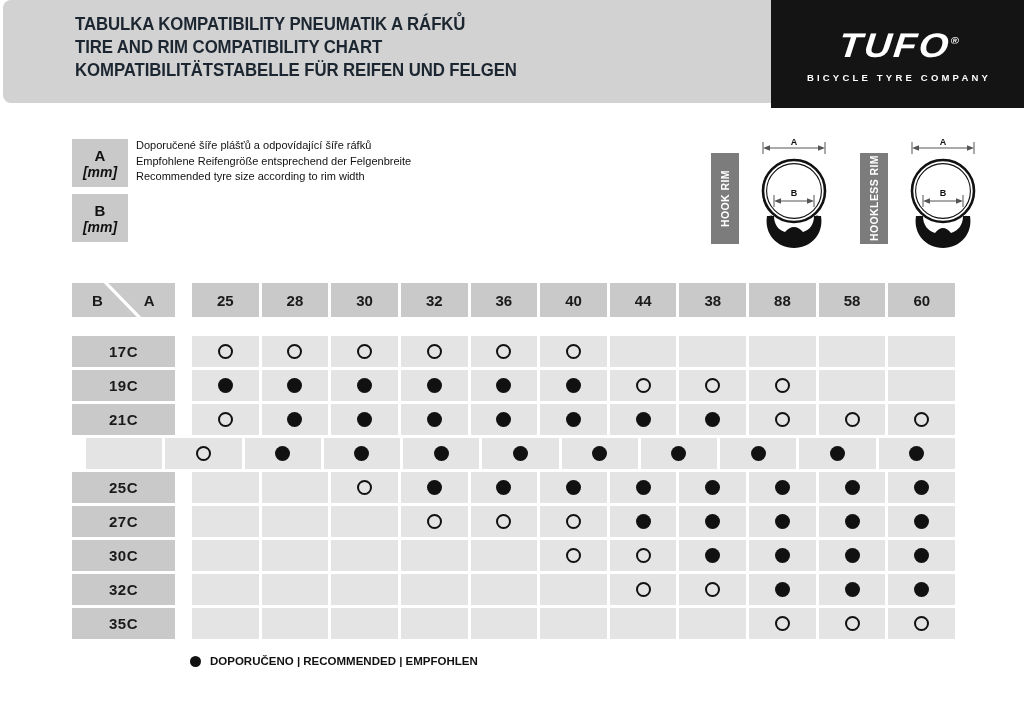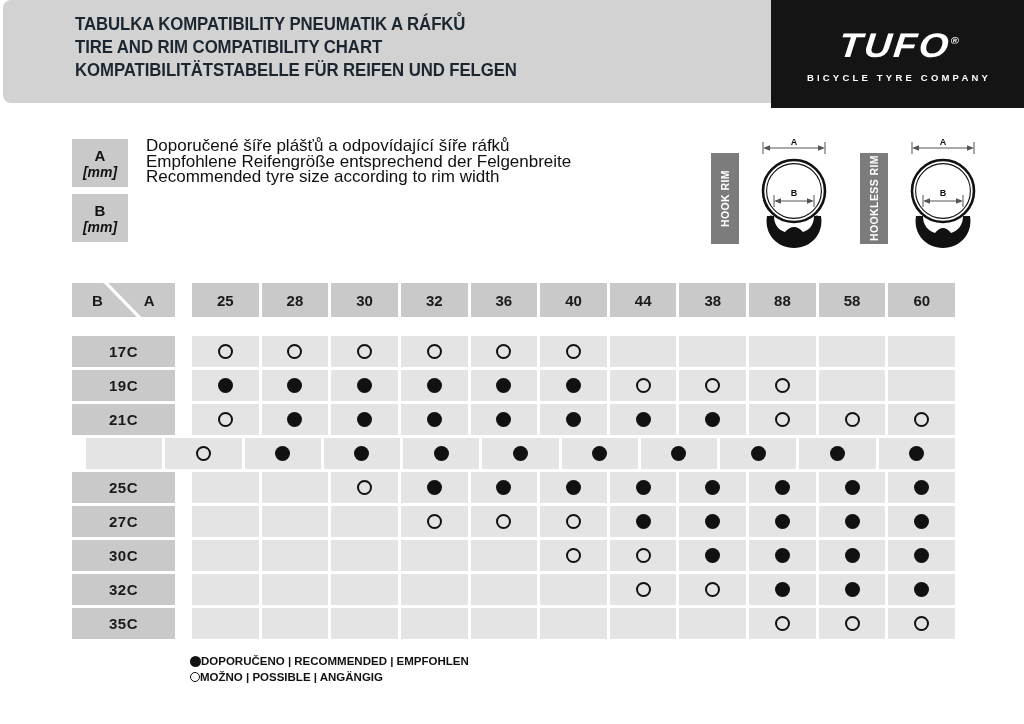--- a/index.html
+++ b/index.html
@@ -17,21 +17,21 @@
   .logo-word sup{font-size:11px;font-style:normal;letter-spacing:0;}
   .logo-sub{color:#fff;font-size:9.5px;font-weight:bold;letter-spacing:3.2px;margin-top:8px;}
 
   
   .key-box{position:absolute;left:72px;width:56px;height:48px;background:#c9c9c9;
            display:flex;flex-direction:column;align-items:center;justify-content:center;
            font-weight:bold;color:#111;}
   .key-box .k{font-size:15px;line-height:17px;}
   .key-box .u{font-size:14px;line-height:16px;font-style:italic;}
   #key-a{top:139px;} #key-b{top:194px;}
-  .key-desc{position:absolute;left:146px;font-size:17px;line-height:15.5px;color:#111;}
+  .key-desc{position:absolute;left:136px;font-size:11px;line-height:15.5px;color:#111;}
   #desc-a{top:138px;} #desc-b{top:193px;}
 
   
   .rim-label{position:absolute;top:153px;width:28px;height:91px;background:#7c7c7c;color:#fff;
              font-size:10.5px;font-weight:bold;letter-spacing:0.4px;
              writing-mode:vertical-rl;transform:rotate(180deg);
              display:flex;align-items:center;justify-content:center;white-space:nowrap;}
   #rim-label-hook{left:711px;} #rim-label-hookless{left:860px;}
   .rim-svg{position:absolute;top:136px;width:110px;height:118px;}
   #rim-svg-hook{left:739px;} #rim-svg-hookless{left:888px;}
@@ -49,21 +49,21 @@
   .trow.body .cell{height:31px;}
   .corner{position:relative;}
   .corner .b{position:absolute;left:20px;top:50%;transform:translateY(-50%);}
   .corner .a{position:absolute;right:20px;top:50%;transform:translateY(-50%);}
   .corner svg{position:absolute;left:0;top:0;width:100%;height:100%;}
   .dot-filled{width:15px;height:15px;border-radius:50%;background:#111;}
   .dot-open{width:11px;height:11px;border-radius:50%;border:2px solid #111;background:transparent;}
 
   
   .foot{position:absolute;left:190px;top:653px;font-size:11.5px;font-weight:bold;color:#111;}
-  .foot-row{display:flex;align-items:center;height:16px;}
+  .foot-row{display:flex;align-items:center;gap:9px;height:16px;}
   .fdot-filled{width:11px;height:11px;border-radius:50%;background:#111;flex:0 0 11px;}
   .fdot-open{width:8px;height:8px;border-radius:50%;border:1.5px solid #111;background:#fff;flex:0 0 8px;}
 
   .dimline{stroke:#555;stroke-width:1;fill:none;}
   .dimarrow{fill:#555;}
   .dimtext{font-size:9px;font-weight:bold;fill:#111;text-anchor:middle;
            font-family:"Liberation Sans", sans-serif;}
 </style>
 </head>
 <body>
@@ -428,19 +428,15 @@
           <span class="dot-open"></span>
         </div>
       </div>
     </div>
 
   <div class="foot">
     <div class="foot-row">
       <span class="fdot-filled"></span>
       <span>DOPORUČENO | RECOMMENDED | EMPFOHLEN</span>
     </div>
-    <div class="foot-row">
-      <span class="fdot-open"></span>
-      <span>MOŽNO | POSSIBLE | ANGÄNGIG</span>
-    </div>
   </div>
 
 </div>
 
 </body></html>

